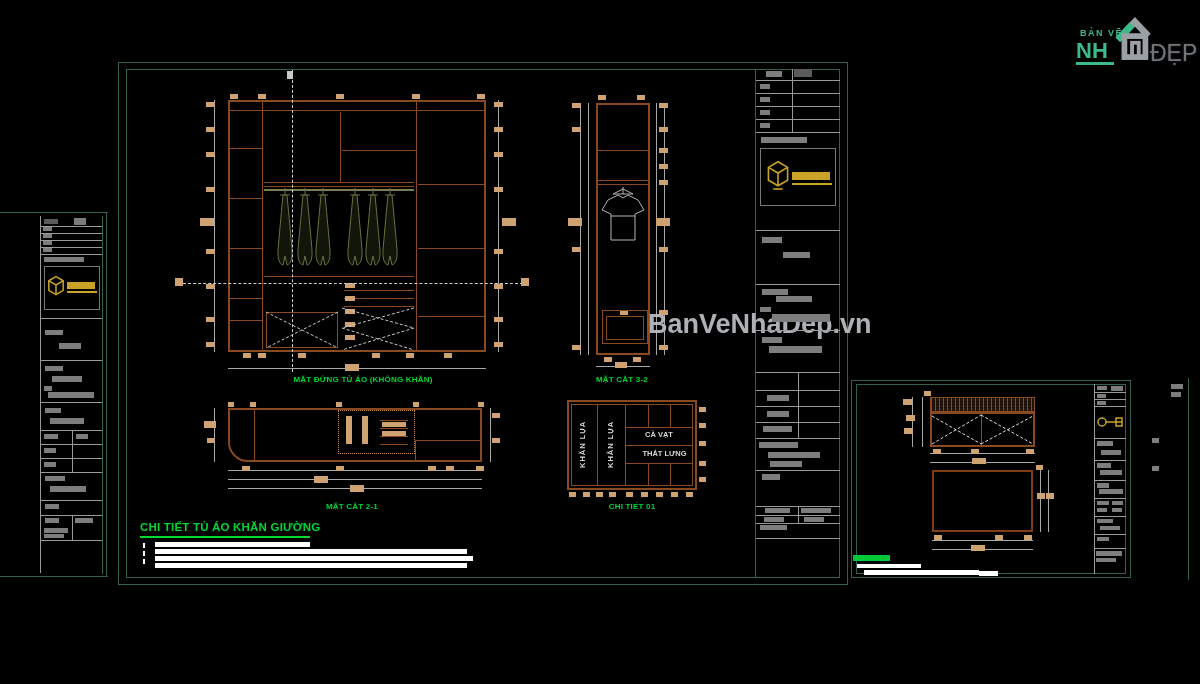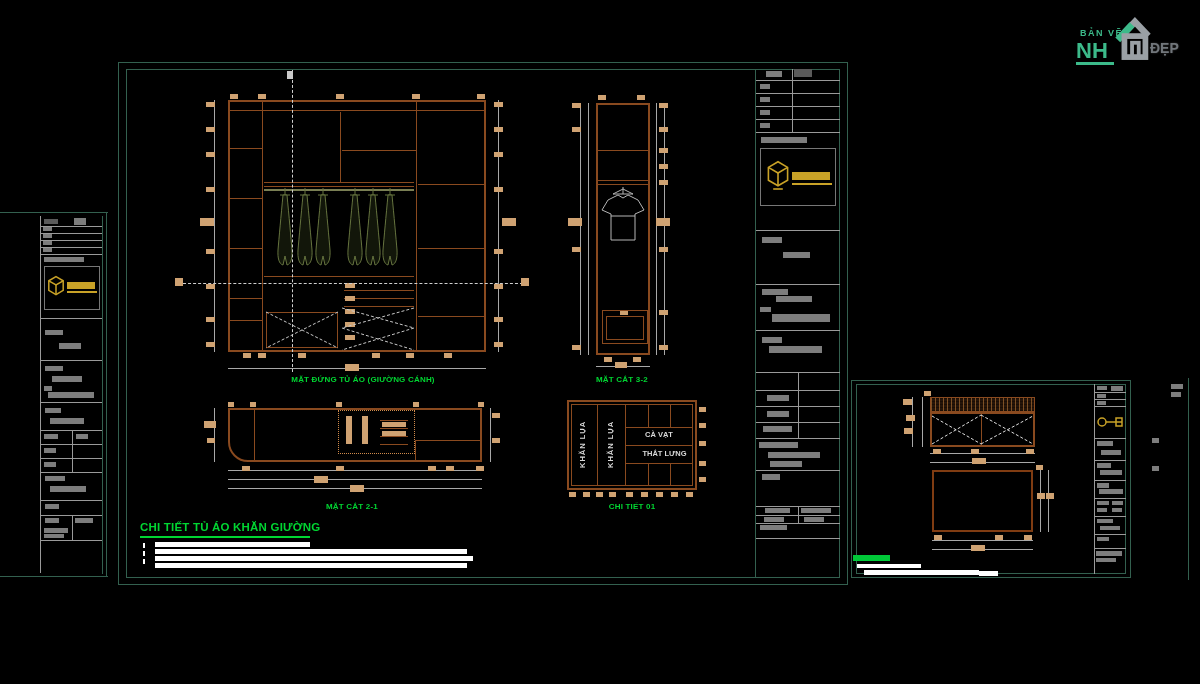--- a/index.html
+++ b/index.html
@@ -35,21 +35,21 @@
                white-space:nowrap;letter-spacing:.2px;}
   .watermark{position:absolute;color:var(--watermark-gray,#b7bbbf);font-size:27px;font-weight:700;
              white-space:nowrap;opacity:.95;}
   .footer{position:absolute;left:0;top:628px;width:1200px;text-align:center;
           color:var(--footer-gray,#969ba1);font-size:23px;font-weight:bold;}
   .hatch{position:absolute;border:1px solid var(--line-brown,#8a4a1f);box-sizing:border-box;background:#26150a;
     background-image:repeating-linear-gradient(90deg,rgba(200,130,60,.55) 0 1px,transparent 1px 4px),
                      repeating-linear-gradient(0deg,rgba(25,12,4,.85) 0 1px,transparent 1px 3px);}
   .logo-top{position:absolute;color:var(--logo-green,#3cba8a);font-size:9px;font-weight:bold;letter-spacing:1.5px;}
   .logo-big-green{position:absolute;color:var(--logo-green,#3cba8a);font-size:22px;font-weight:800;}
-  .logo-big-gray{position:absolute;color:var(--logo-gray,#70757a);font-size:14px;font-weight:700;
+  .logo-big-gray{position:absolute;color:var(--logo-gray,#70757a);font-size:23px;font-weight:400;
                  text-shadow:0 0 2px rgba(255,255,255,.22);}
 </style>
 </head>
 <body>
 
 <div id="stage">
 
   <div>
     <div class="logo-top" style="left:1080px;top:28px;">BẢN VẼ</div>
     <div class="logo-big-green" style="left:1076px;top:38px;">NH</div>
@@ -174,21 +174,21 @@
     <div class="tan" style="left:258px;top:94px;width:8px;height:5px;"></div>
     <div class="tan" style="left:336px;top:94px;width:8px;height:5px;"></div>
     <div class="tan" style="left:412px;top:94px;width:8px;height:5px;"></div>
     <div class="tan" style="left:477px;top:94px;width:8px;height:5px;"></div>
 
     <div class="dashv" style="left:292px;top:70px;height:302px;"></div>
     <div class="flag" style="left:287px;top:71px;width:6px;height:8px;"></div>
     <div class="dashh" style="left:178px;top:283px;width:350px;"></div>
     <div class="tan" style="left:175px;top:278px;width:8px;height:8px;"></div>
     <div class="tan" style="left:521px;top:278px;width:8px;height:8px;"></div>
-    <div class="glabel" style="left:363px;top:375px;">MẶT ĐỨNG TỦ ÁO (GIƯỜNG CÁNH)</div>
+    <div class="glabel" style="left:363px;top:375px;">MẶT ĐỨNG TỦ ÁO (KHÔNG KHĂN)</div>
   </div>
 
   <div>
     <div class="bbox" style="left:596px;top:103px;width:54px;height:252px;"></div>
     <div class="bhl" style="left:598px;top:150px;width:50px;"></div>
     <div class="bhl" style="left:598px;top:180px;width:50px;"></div>
     <div class="bhl" style="left:598px;top:184px;width:50px;"></div>
     <svg class="abs" style="left:599px;top:186px;" width="48" height="62" viewBox="0 0 48 62">
       <g stroke="#b5b5b5" fill="none" stroke-width="1">
         <path d="M24 1 L24 8"></path>
@@ -302,20 +302,21 @@
     <div class="abs" style="left:140px;top:536px;width:170px;height:2px;background:var(--label-green);"></div>
     <div class="wb" style="left:143px;top:543px;width:2px;height:5px;"></div>
     <div class="wb" style="left:143px;top:551px;width:2px;height:5px;"></div>
     <div class="wb" style="left:143px;top:559px;width:2px;height:5px;"></div>
     <div class="wb" style="left:155px;top:542px;width:155px;height:5px;"></div>
     <div class="wb" style="left:155px;top:549px;width:312px;height:5px;"></div>
     <div class="wb" style="left:155px;top:556px;width:318px;height:5px;"></div>
     <div class="wb" style="left:155px;top:563px;width:312px;height:5px;"></div>
   </div>
 
+  <div class="watermark" style="left:648px;top:309px;">BanVeNhaDep.vn</div>
 
   <div>
     <div class="hl" style="left:756px;top:80px;width:84px;"></div>
     <div class="hl" style="left:756px;top:93px;width:84px;"></div>
     <div class="hl" style="left:756px;top:106px;width:84px;"></div>
     <div class="hl" style="left:756px;top:119px;width:84px;"></div>
     <div class="hl" style="left:756px;top:132px;width:84px;"></div>
     <div class="vl" style="left:792px;top:69px;height:63px;"></div>
     <div class="gb" style="left:766px;top:71px;width:16px;height:6px;"></div>
     <div class="gb" style="left:794px;top:69px;width:18px;height:8px;background:#5a5a5a;"></div>

